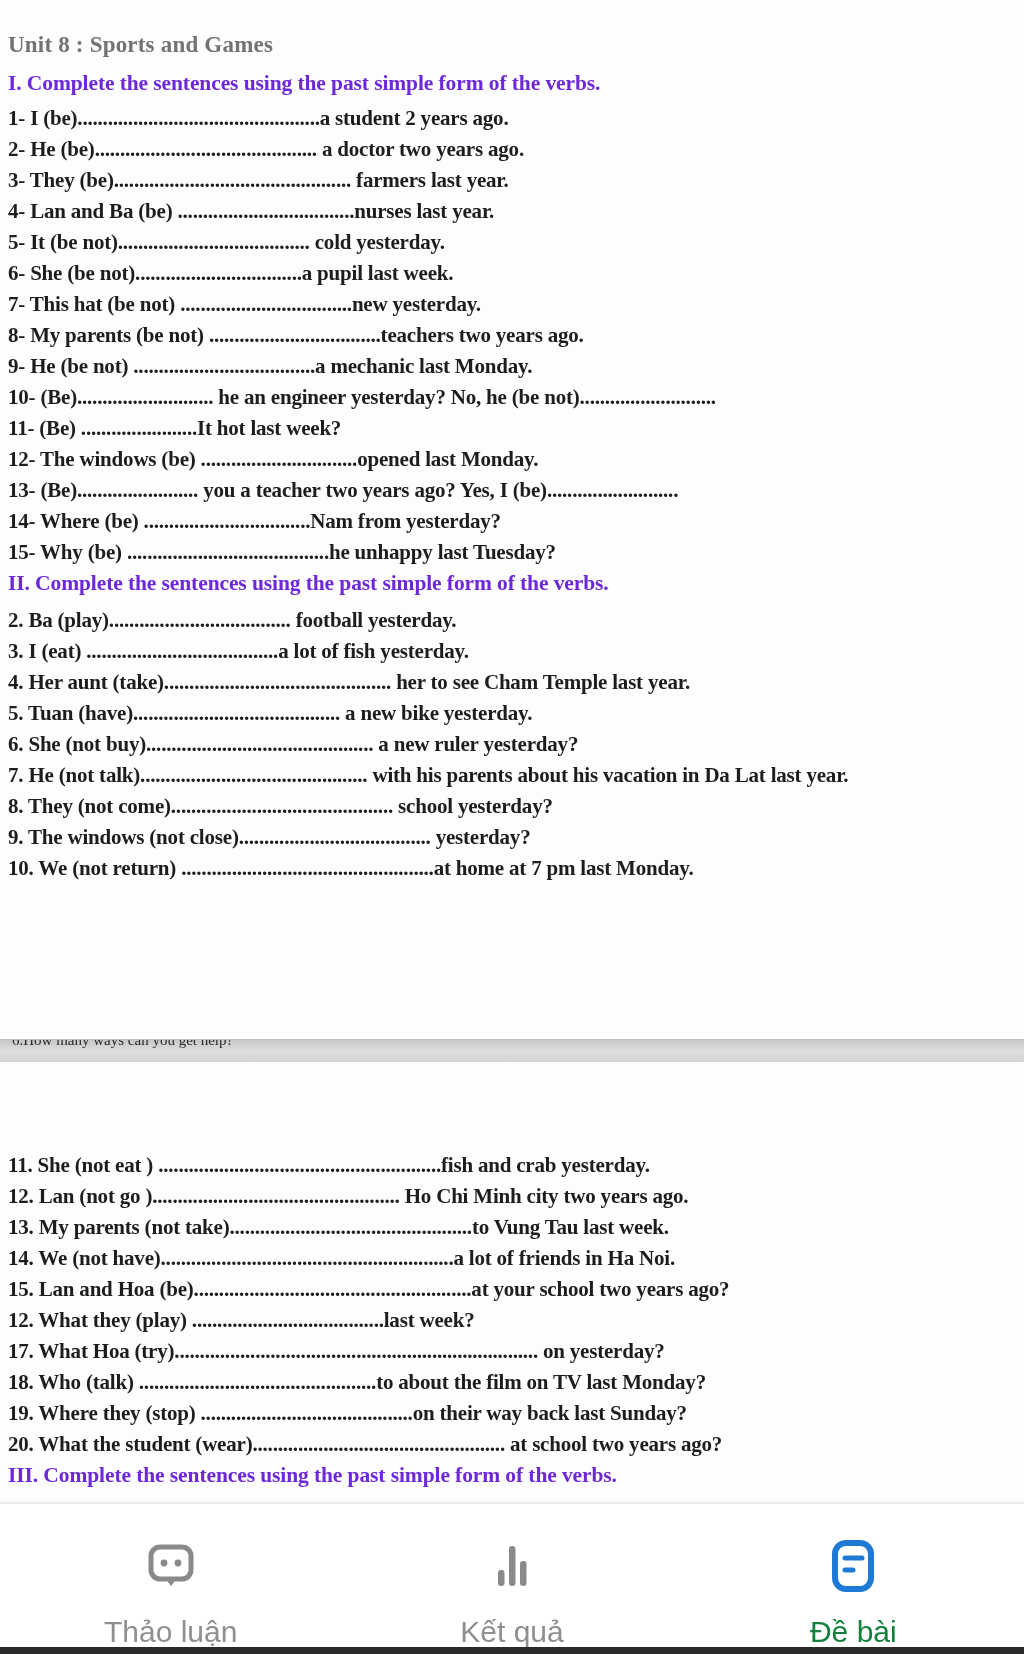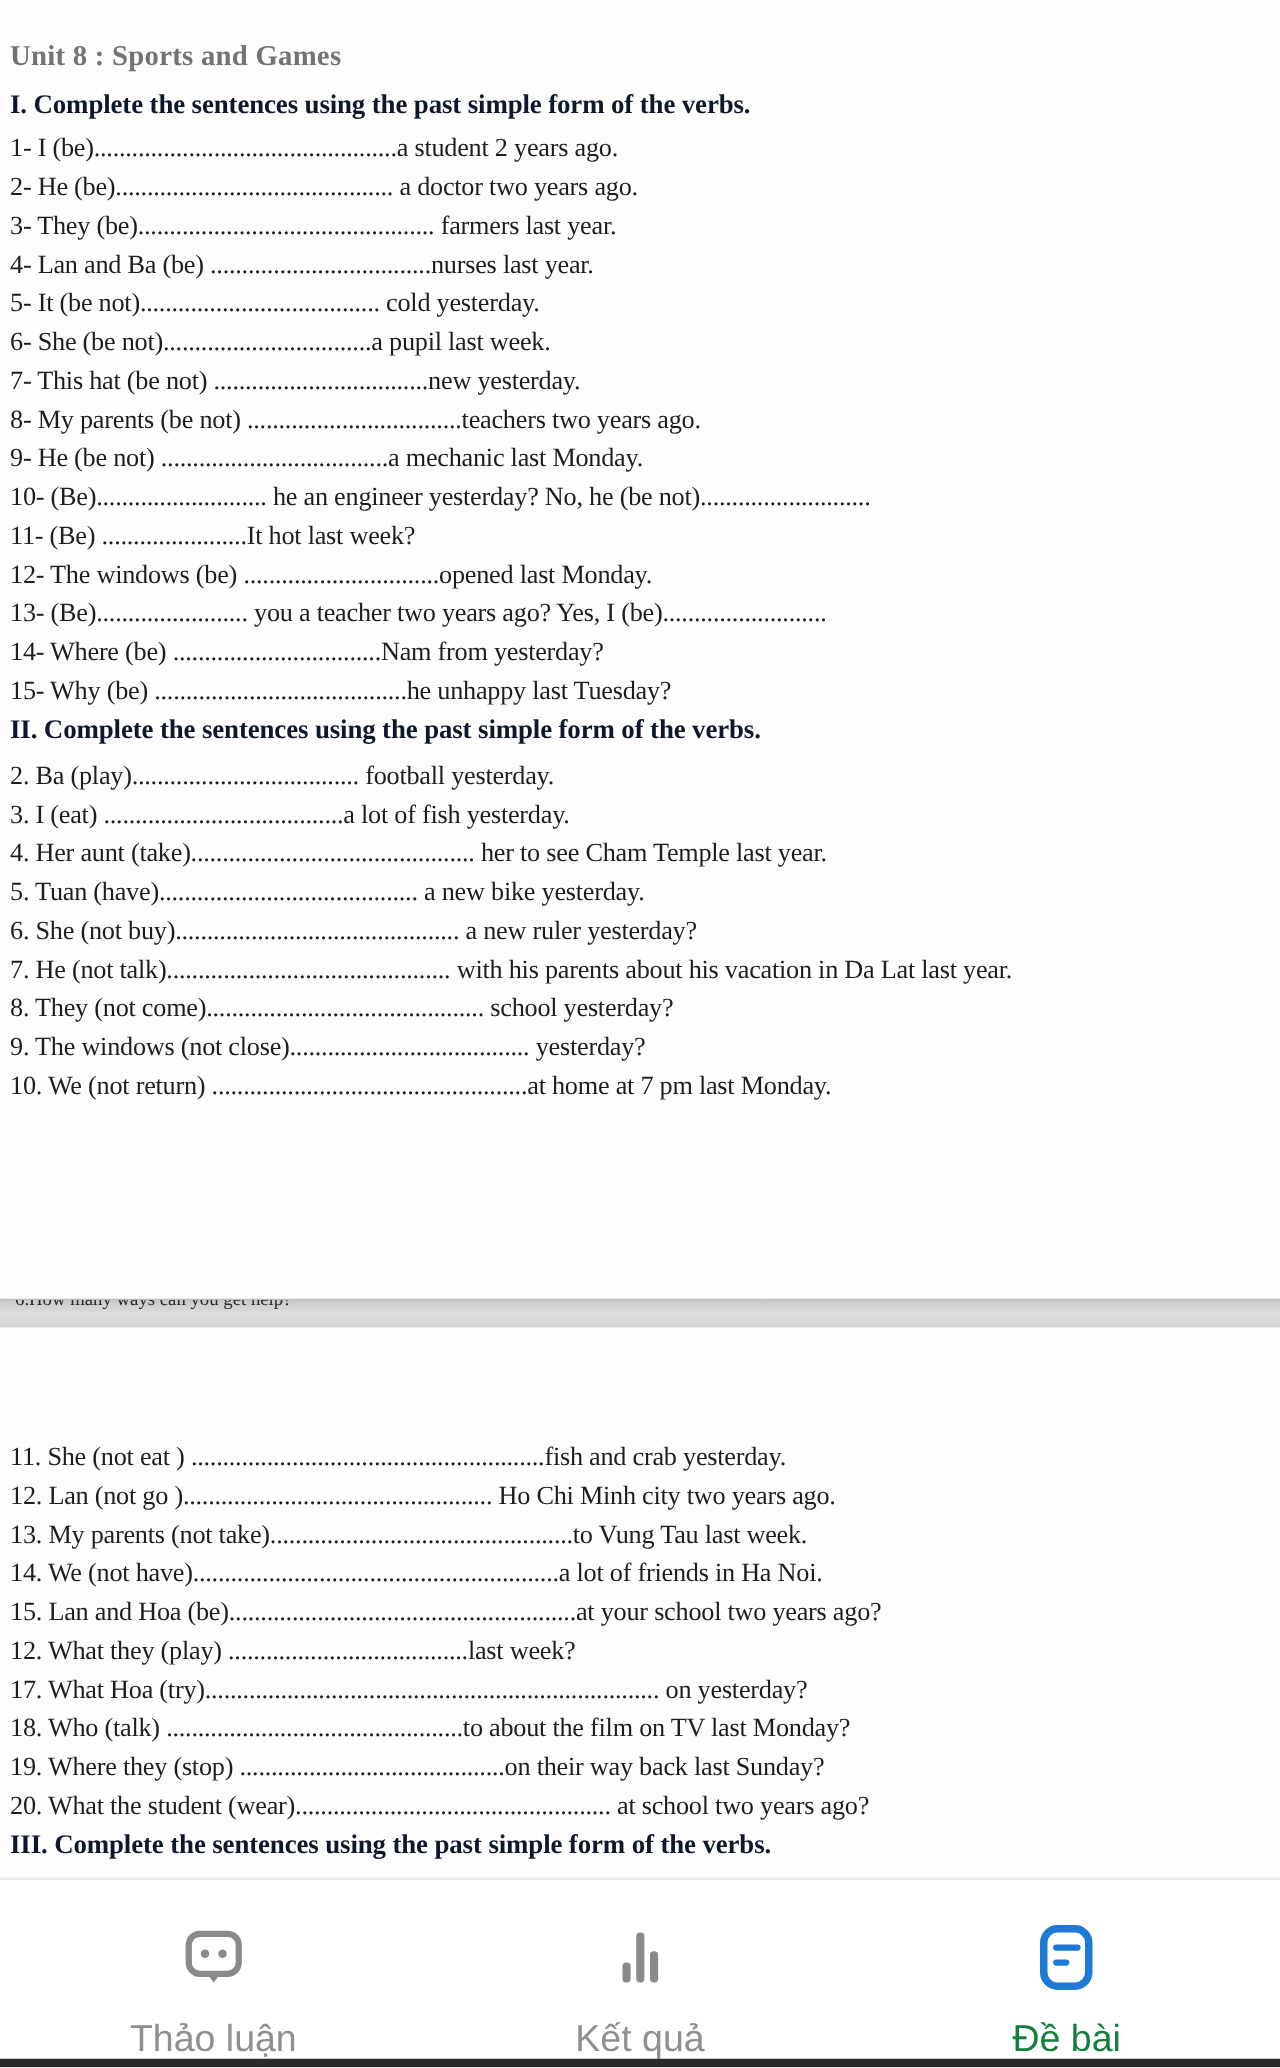--- a/index.html
+++ b/index.html
@@ -9,27 +9,27 @@
     background:#fdfdfd; overflow:hidden;
     font-family:"Liberation Serif", serif;
   }
   .doc-top { position:absolute; top:28px; left:8px; right:4px; }
   .doc-bottom { position:absolute; top:1150px; left:8px; right:4px; }
   .doc-title {
     font-size:23px; font-weight:bold; color:#737373;
     line-height:34px; margin-bottom:6px; letter-spacing:0.2px;
   }
   .doc-heading {
-    font-size:21.5px; font-weight:bold; color:#0f172a;
+    font-size:21.5px; font-weight:bold; color:#6d28d9;
     line-height:31px; margin-bottom:4px; letter-spacing:-0.1px;
   }
   .doc-heading.h2 { margin-bottom:6px; }
   .doc-line {
     font-size:21px; line-height:31px; color:#1d1d1d;
-    white-space:nowrap; letter-spacing:-0.2px;
+    white-space:nowrap; letter-spacing:-0.2px;font-weight:bold;
   }
   .gray-band {
     position:absolute; top:1039px; left:0; width:1024px; height:23px;
     overflow:hidden;
     background:linear-gradient(180deg,#c7c7c7 0%, #dedede 50%, #d5d5d5 100%);
     border-top:1px solid #bdbdbd;
   }
   .gray-band .clip-text {
     display:block; margin-top:-10px; padding-left:12px;
     font-size:15px; line-height:21px; color:#2b2b2b;

